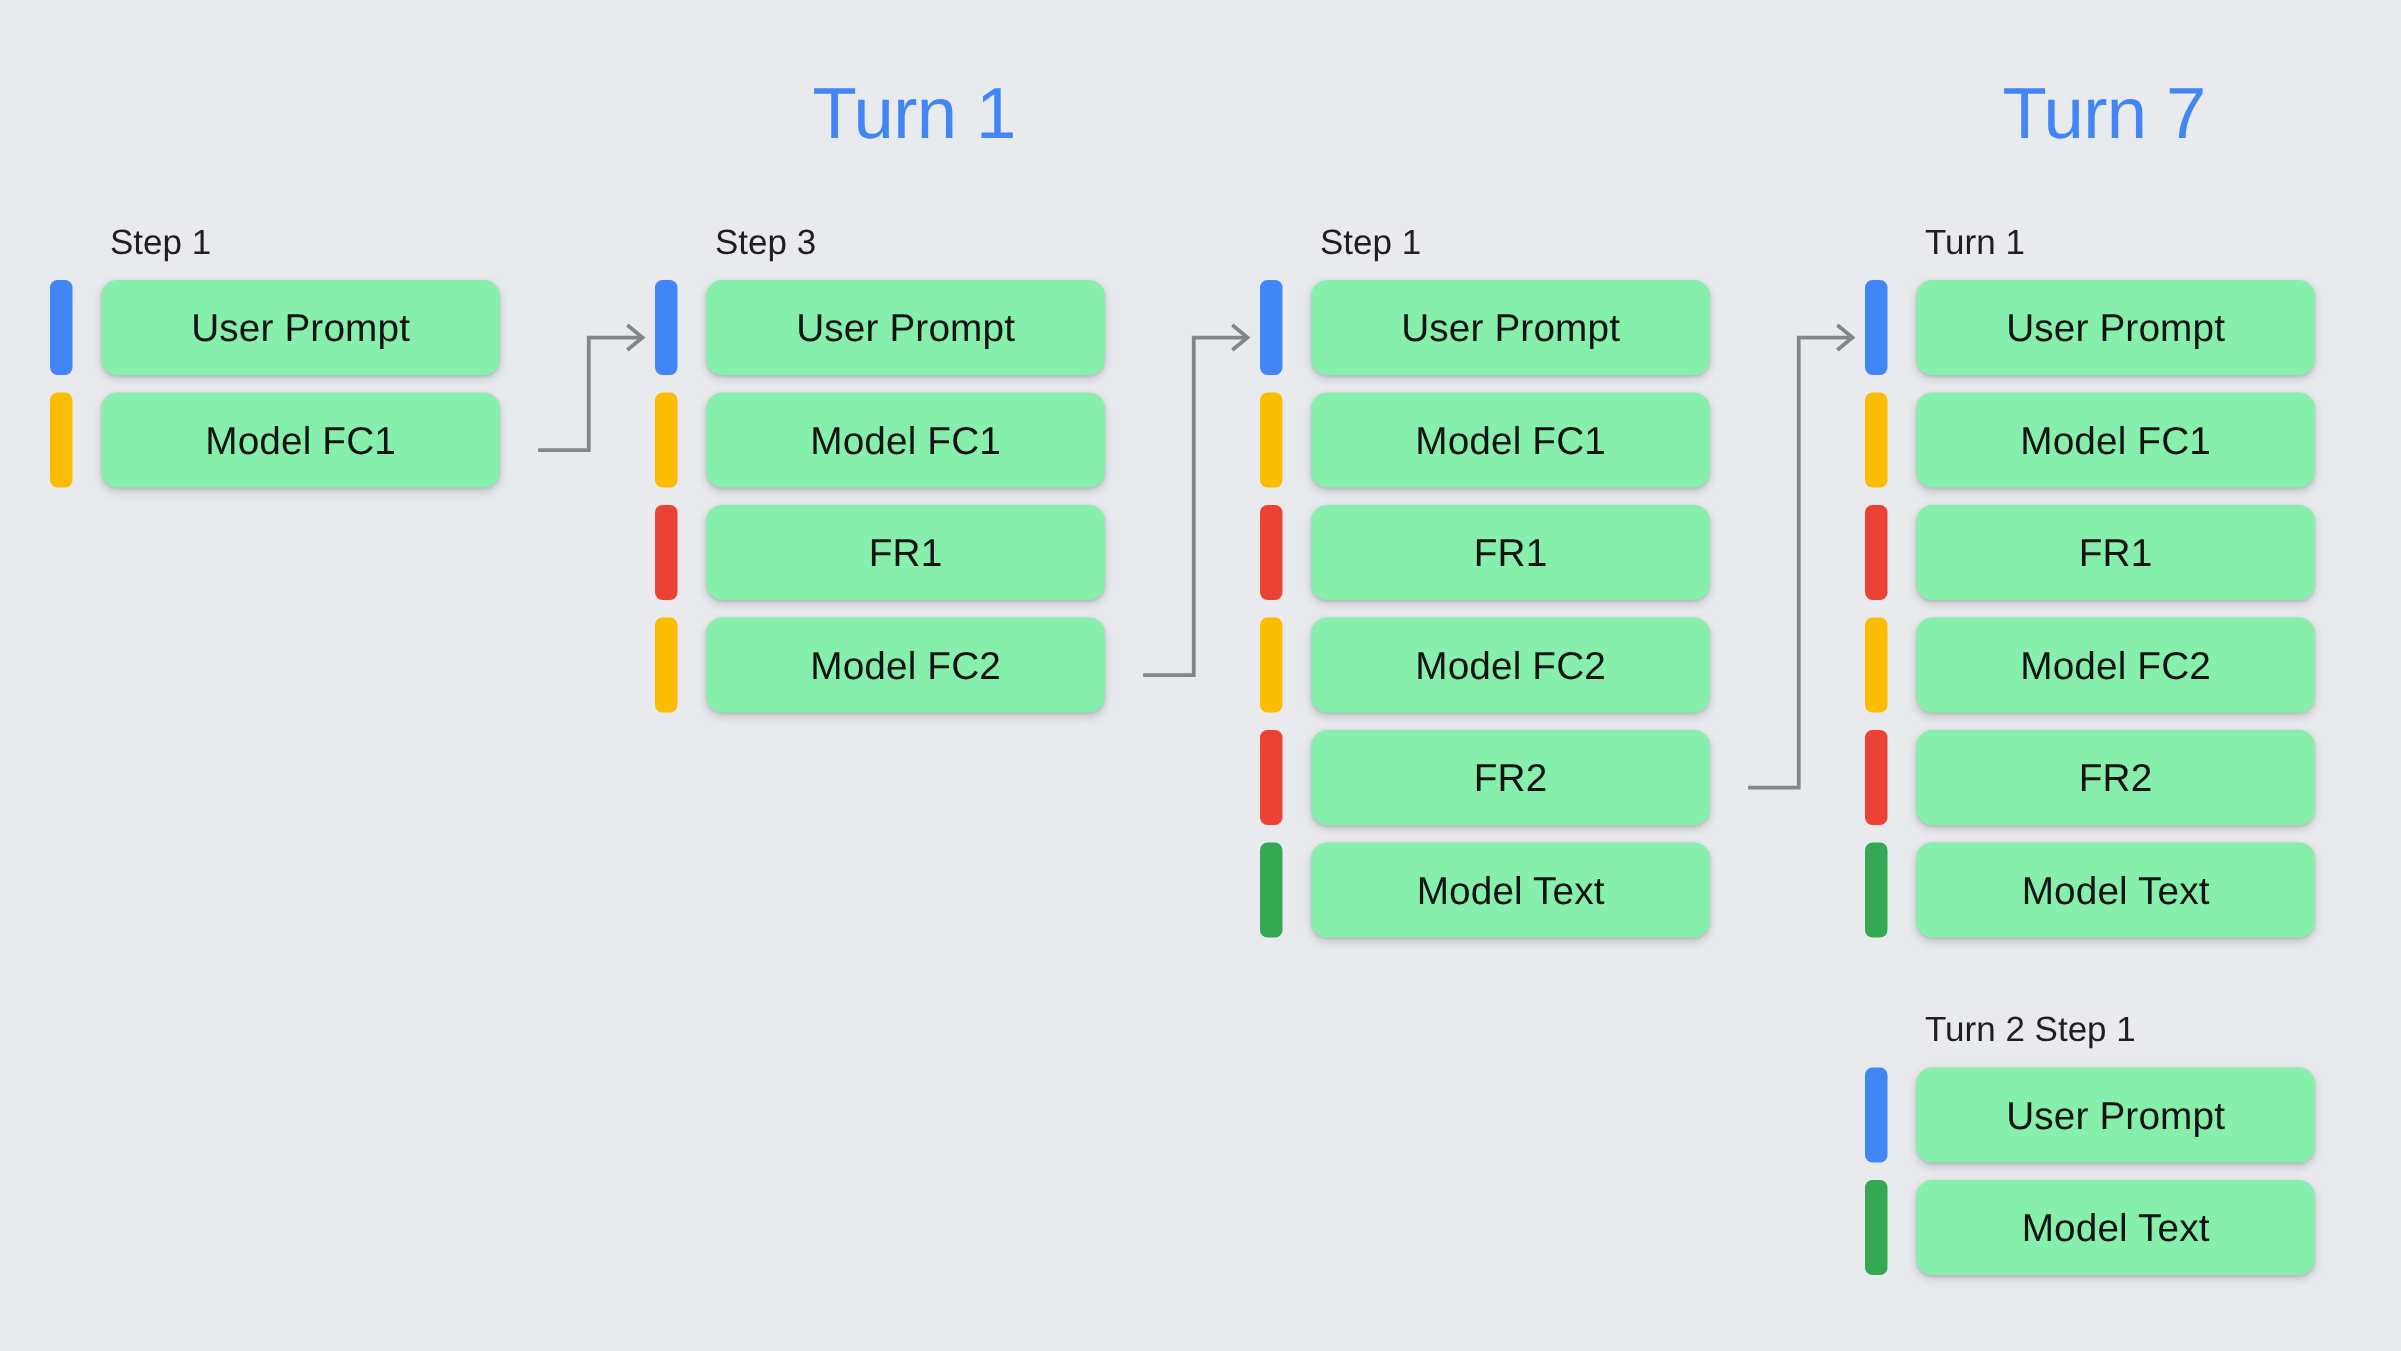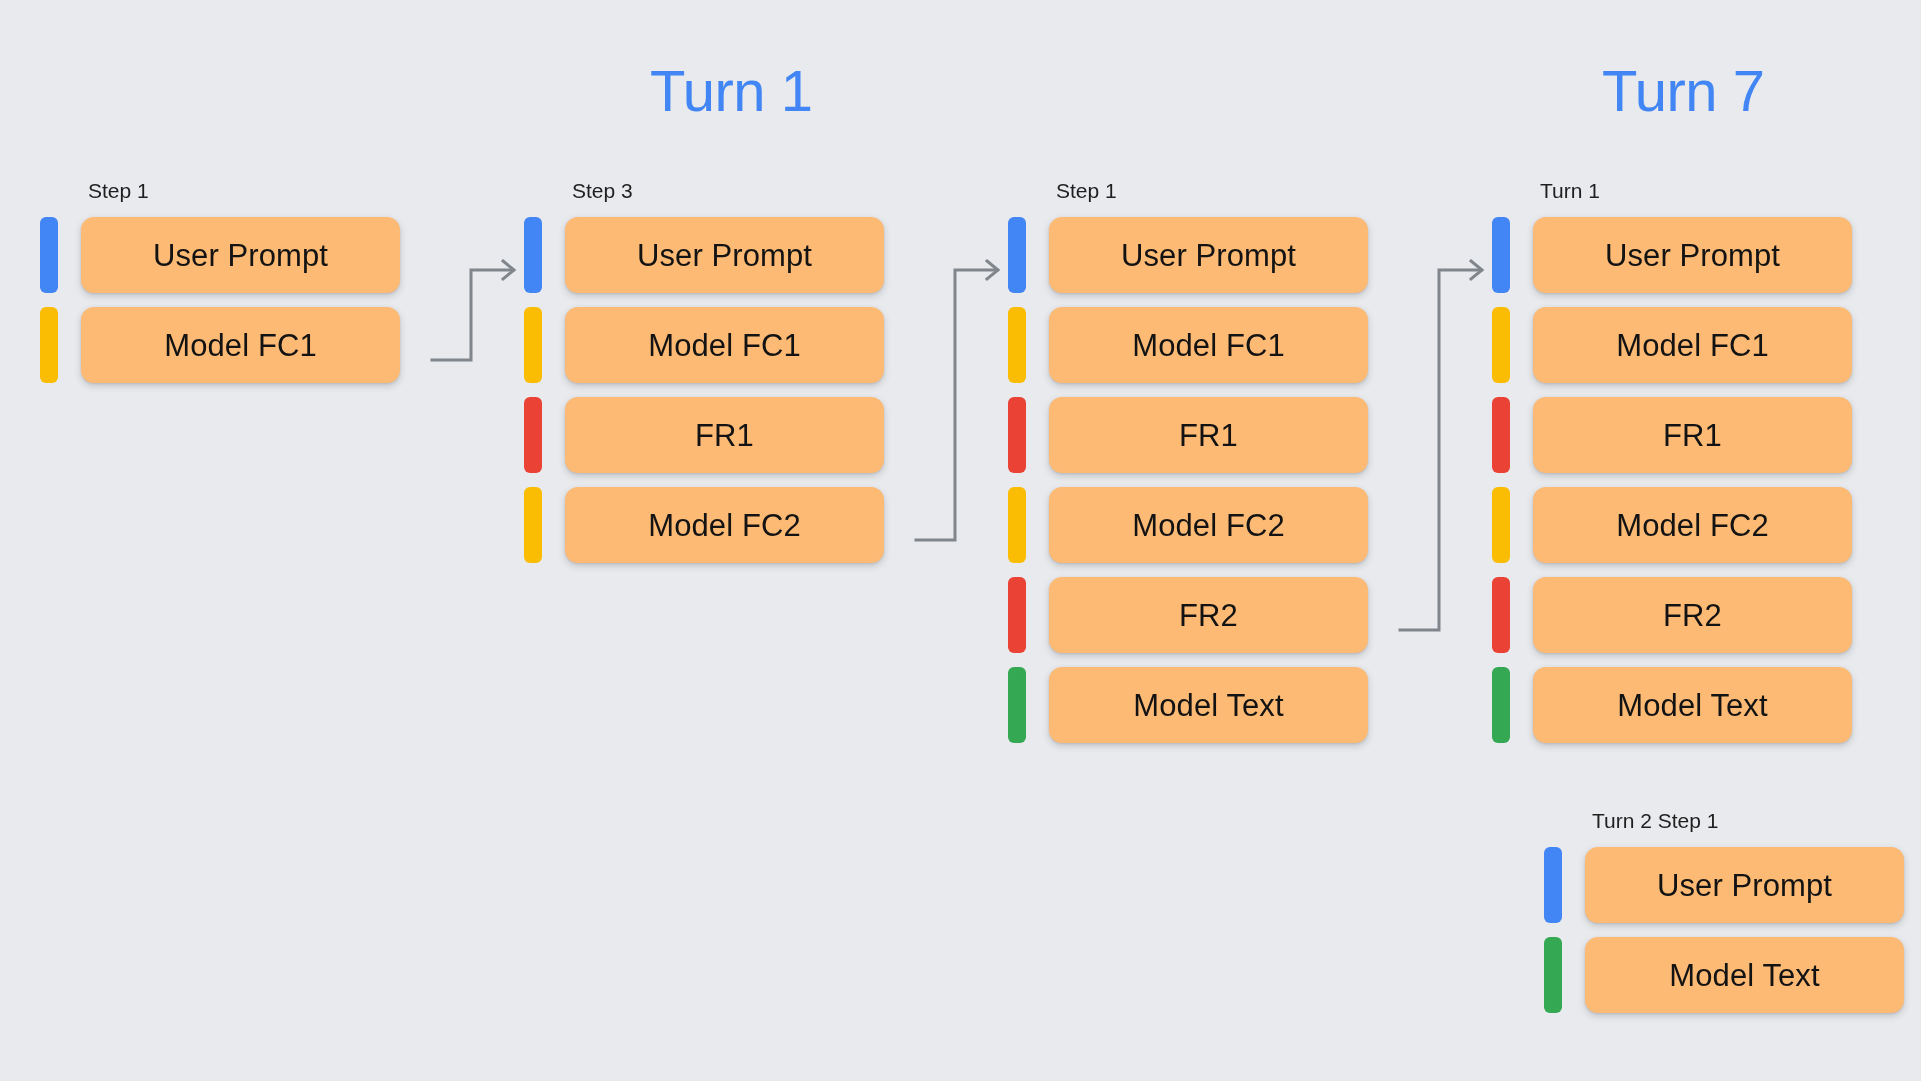--- a/index.html
+++ b/index.html
@@ -40,24 +40,24 @@
 
   
   .column {
     position: absolute;
     width: 360px;
   }
   .col-0 { left: 40px;   top: 180px; }
   .col-1 { left: 524px;  top: 180px; }
   .col-2 { left: 1008px; top: 180px; }
   .col-3 { left: 1492px; top: 180px; }
-  .col-4 { left: 1544px; top: 810px; }
+  .col-4 { left: 1492px; top: 810px; }
 
   .column-label {
-    font-size: 21px;
+    font-size: 28px;
     color: #1f1f1f;
     line-height: 1;
     margin-left: 48px;
     margin-bottom: 16px;
     white-space: nowrap;
     font-weight: 400;
   }
 
   
   .rows { position: relative; }
@@ -74,21 +74,21 @@
     width: 18px;
     height: 76px;
     border-radius: 6px;
     flex: 0 0 18px;
   }
 
   .row-card {
     flex: 1 1 auto;
     height: 76px;
     margin-left: 23px;
-    background: #fdba74;
+    background: #86efac;
     border-radius: 13px;
     box-shadow: 0 3px 7px rgba(60,64,67,0.22),
                 0 1px 2px rgba(60,64,67,0.12);
     display: flex;
     align-items: center;
     justify-content: center;
   }
 
   .row-card-label {
     font-size: 31px;

